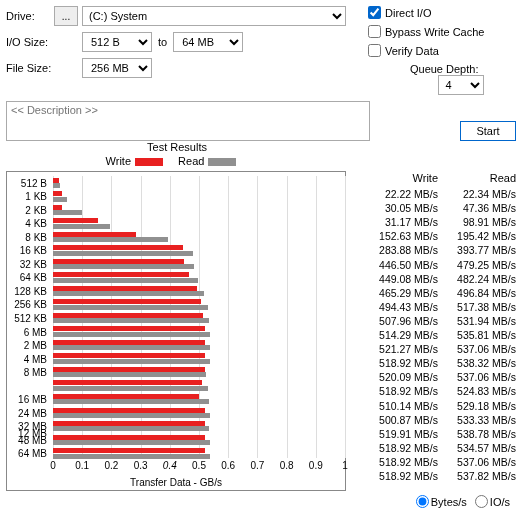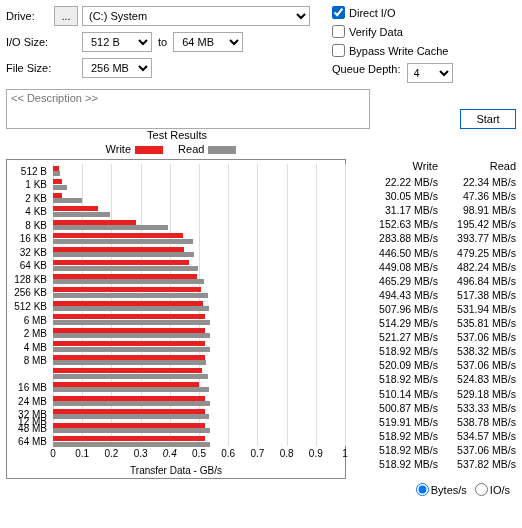--- a/index.html
+++ b/index.html
@@ -3,26 +3,26 @@
 <meta charset="utf-8">
 <style>
   * { box-sizing: border-box; margin: 0; padding: 0; }
   body { font-family: "Segoe UI", Arial, sans-serif; font-size: 11px; background: #fff; color: #000; width: 522px; }
   .container { padding: 6px; }
   .top-row { display: flex; align-items: center; margin-bottom: 6px; }
   .label { width: 48px; }
   .label2 { width: 48px; }
   .drive-btn { width: 24px; height: 20px; border: 1px solid #aaa; background: #eee; font-size: 10px; }
   select { border: 1px solid #aaa; height: 20px; font-size: 11px; padding: 0 2px; background: #fff; }
-  .drive-sel { width: 228px; margin-left: 4px; }
+  .drive-sel { width: 264px; margin-left: 4px; }
   .io-sel { width: 70px; padding-left: 4px; }
   .io-to { margin: 0 6px; }
   .chk-row { display: flex; align-items: center; margin-bottom: 6px; }
   .chk-row input { margin-right: 4px; accent-color: #0066cc; }
-  .qd-row { display: flex; align-items: flex-start; margin-bottom: 6px; }
+  .qd-row { display: flex; align-items: flex-end; margin-bottom: 6px; flex-direction: column; }
   .qd-row .ql { margin-right: 6px; }
   .qd-sel { width: 46px; }
   .desc-box { width: 364px; height: 40px; border: 1px solid #aaa; resize: none; padding: 2px 4px; font-family: inherit; font-size: 11px; color: #666; }
   .start-btn { width: 56px; height: 20px; border: 1px solid #0066cc; background: #fff; color: #000; font-size: 11px; }
   .start-wrap { text-align: right; margin-top: 20px; }
   .results-area { display: flex; margin-top: 4px; }
   .results-title { text-align: center; font-size: 11px; margin-bottom: 2px; width: 342px;}
   .legend { text-align: center; font-size: 11px; margin-bottom: 2px; width: 342px;}
   .lg-sw { display: inline-block; width: 28px; height: 8px; vertical-align: middle; margin-left: 4px; margin-right: 12px; }
   .sw-write { background: #e82020; }
@@ -73,25 +73,25 @@
         <select class="io-sel"><option>256 MB</option></select>
       </div>
     </div>
     <div class="right-top">
       <div class="chk-row">
           <input type="checkbox" checked="" style="">
           <span>Direct I/O</span>
         </div>
       <div class="chk-row">
           <input type="checkbox" style="">
-          <span>Verify Data</span>
+          <span>Bypass Write Cache</span>
         </div>
       <div class="chk-row">
           <input type="checkbox" style="">
-          <span>Bypass Write Cache</span>
+          <span>Verify Data</span>
         </div>
       <div class="qd-row">
           <span class="ql">Queue Depth:</span>
           <select class="qd-sel"><option>4</option></select>
         </div>
     </div>
   </div>
 
   <div style="display:flex; align-items:flex-start;">
     <textarea class="desc-box" placeholder="&lt;&lt; Description &gt;&gt;" style=""></textarea>

